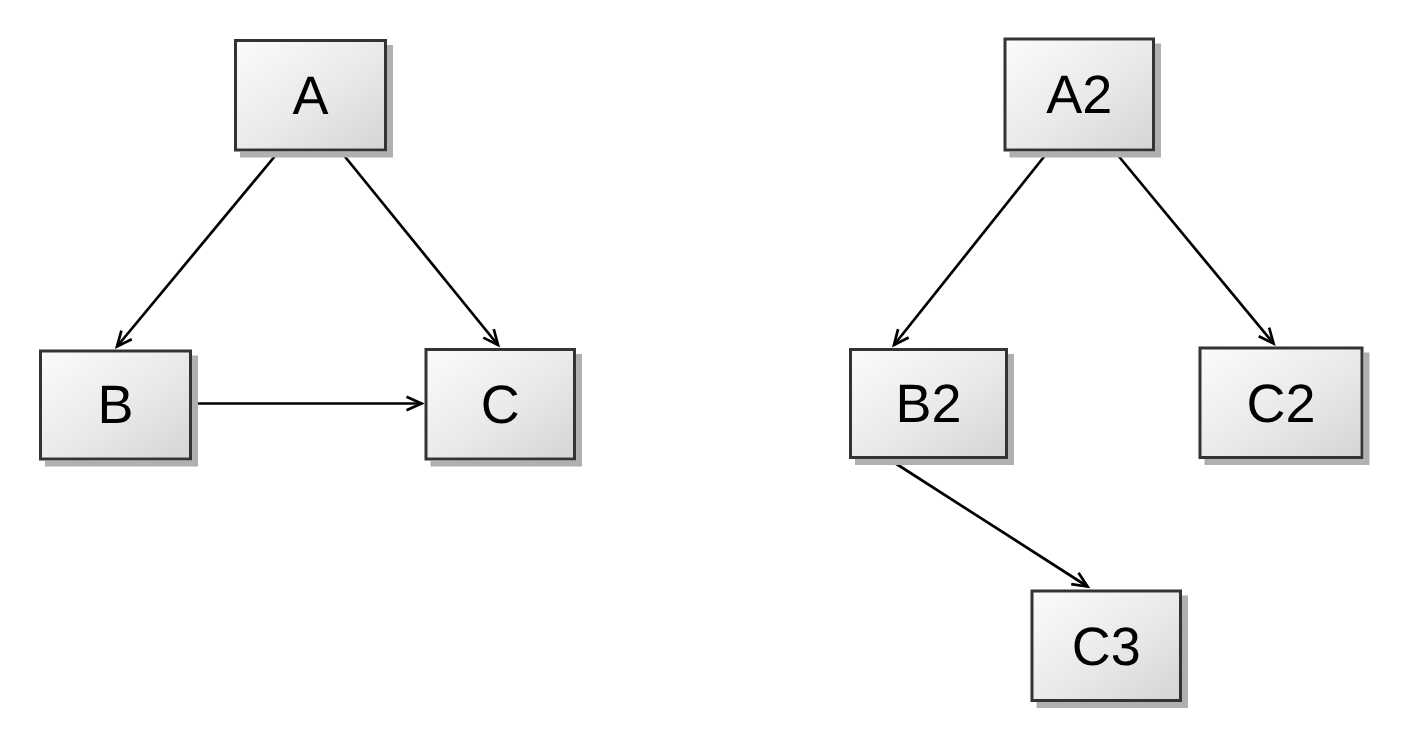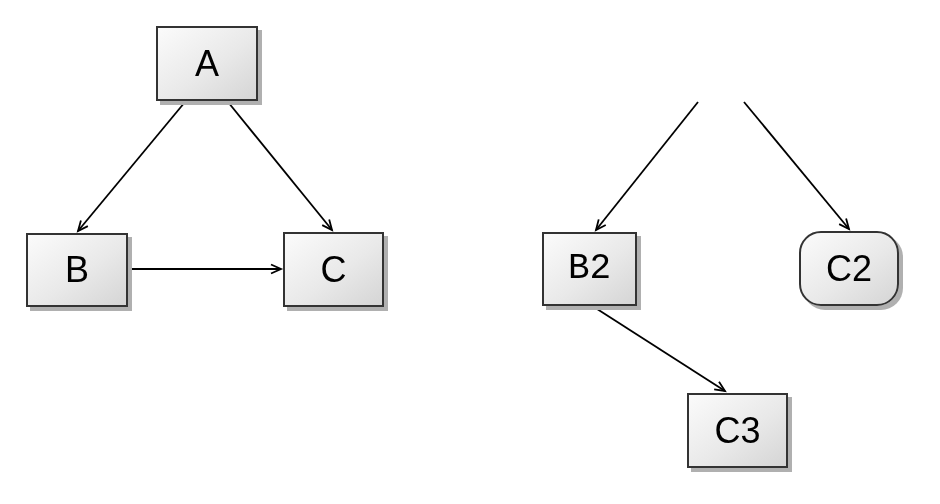--- a/index.html
+++ b/index.html
@@ -40,22 +40,22 @@
     line-height: 1;
     color: #000000;
     letter-spacing: 0;
     user-select: none;
   }
   
   #node-a  { left: 156px; top: 26px;  width: 102px; }
   #node-b  { left: 26px;  top: 233px; width: 102px; height: 74px; }
   #node-c  { left: 283px; top: 232px; }
   #node-a2 { left: 669px; top: 25px;  height: 76px; }
-  #node-b2 { left: 542px; top: 232px; width: 95px; height: 74px; font-family: Liberation Mono, monospace; }
-  #node-c2 { left: 799px; top: 231px; width: 100px; border-radius: 22px; }
+  #node-b2 { left: 566px; top: 232px; width: 106px; height: 74px; }
+  #node-c2 { left: 799px; top: 231px; width: 110px; }
   #node-c3 { left: 687px; top: 393px; }
   .edge {
     stroke: #000000;
     stroke-width: 1.8;
     fill: none;
   }
 </style>
 </head>
 <body>
 
@@ -77,20 +77,23 @@
 
   <div class="node" id="node-a">
     <span class="node-label">A</span>
   </div>
   <div class="node" id="node-b">
     <span class="node-label">B</span>
   </div>
   <div class="node" id="node-c">
     <span class="node-label">C</span>
   </div>
+  <div class="node" id="node-a2">
+    <span class="node-label">A2</span>
+  </div>
   <div class="node" id="node-b2">
     <span class="node-label">B2</span>
   </div>
   <div class="node" id="node-c2">
     <span class="node-label">C2</span>
   </div>
   <div class="node" id="node-c3">
     <span class="node-label">C3</span>
   </div>
 

